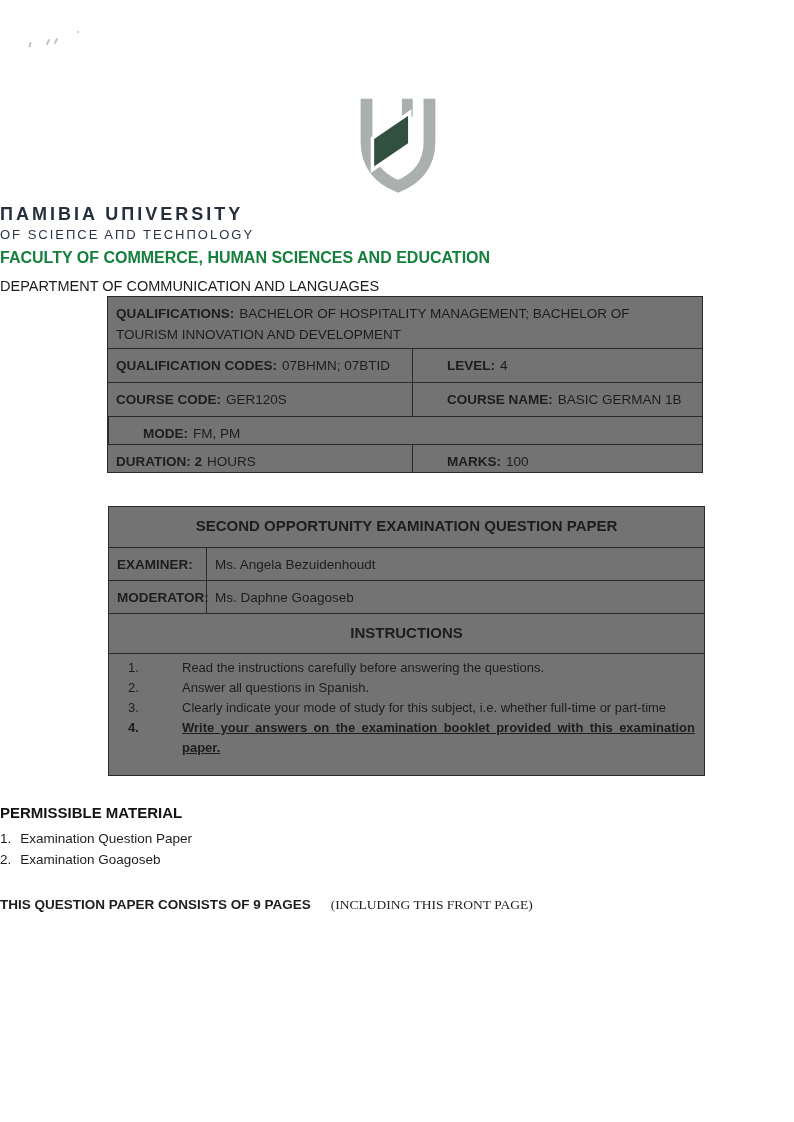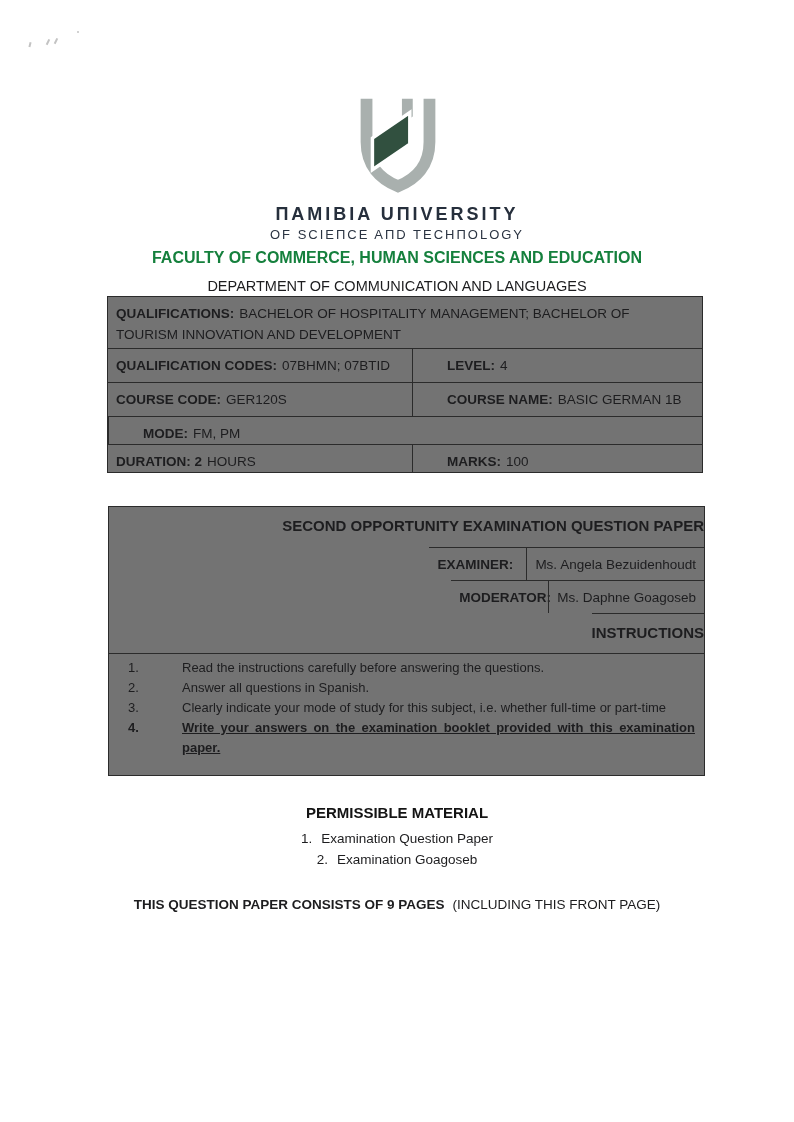--- a/index.html
+++ b/index.html
@@ -6,21 +6,21 @@
   html, body { background: #ffffff; }
   .page {
     position: relative;
     width: 794px; height: 1122px;
     background: #ffffff;
     font-family: "Liberation Sans", sans-serif;
     color: #1d1d1f;
     overflow: hidden;
   }
   .b { font-weight: 700; }
-  .centered { position: absolute; left: 0; right: 0; text-align: center; }
+  .centered { position: absolute; left: 0; right: 0; text-align: left; }
 
   
   .pen-mark { position: absolute; background: #c3c3c3; }
   .pm1 { left: 29px; top: 42px; width: 1.5px; height: 5px; transform: rotate(14deg); }
   .pm2 { left: 47px; top: 39px; width: 1.5px; height: 6px; transform: rotate(26deg); }
   .pm3 { left: 55px; top: 38px; width: 1.5px; height: 6px; transform: rotate(26deg); }
   .pm4 { left: 77px; top: 31px; width: 2px; height: 2px; border-radius: 50%; }
 
   
   .logo { position: absolute; left: 339px; top: 92px; }
@@ -39,42 +39,42 @@
   .cl { border-left: 1.4px solid #2b2b2b; }
   .cell .lab { margin-right: 5px; }
 
   .tbl1 { left: 107px; top: 296px; width: 596px; height: 177px; }
   .tbl1 .rA { height: 52px; } .tbl1 .rB { height: 35px; } .tbl1 .rC { height: 35px; }
   .tbl1 .rD { height: 29px; } .tbl1 .rE { flex: 1; }
   .tbl1 .full { flex: 1; }
   .tbl1 .left { width: 304px; }
   .tbl1 .right { flex: 1; padding-left: 34px; }
 
-  .tbl2 { left: 108px; top: 506px; width: 597px; height: 270px; align-items: flex-end; }
+  .tbl2 { left: 108px; top: 506px; width: 597px; height: 270px; }
   .tbl2 .t-title { height: 40px; }
   .tbl2 .t-person { height: 33px; }
   .tbl2 .t-instr-head { height: 40px; }
   .tbl2 .t-instr-body { flex: 1; display: block; padding: 4px 8px 0 0; }
   .center-cell { flex: 1; text-align: center; font-weight: 700; font-size: 15px; padding-top: 10px; line-height: 18px; }
   .lblcol { width: 97px; }
   .valcol { flex: 1; }
 
   .instr { display: flex; line-height: 20px; font-size: 13px; }
   .inum { width: 73px; padding-left: 19px; flex: none; }
   .itext { flex: 1; text-align: justify; padding-right: 1px; }
   .emph .inum, .emph .itext { font-weight: 700; }
   .emph .itext { text-decoration: underline; }
 
   
   .perm-title { top: 804px; font-size: 15px; font-weight: 700; color: #141414; }
   .perm-item1 { top: 831px; font-size: 13.5px; }
   .perm-item2 { top: 852px; font-size: 13.5px; }
   .perm-num { margin-right: 9px; }
   .footer { top: 897px; font-size: 13.5px; }
-  .footer .reg { font-weight: 400; margin-left: 8px; }
+  .footer .reg { font-weight: 400; margin-left: 20px; font-family: Liberation Serif, serif; }
 </style>
 </head>
 <body>
 
 <div class="page">
 
   <div class="pen-mark pm1"></div>
   <div class="pen-mark pm2"></div>
   <div class="pen-mark pm3"></div>
   <div class="pen-mark pm4"></div>

